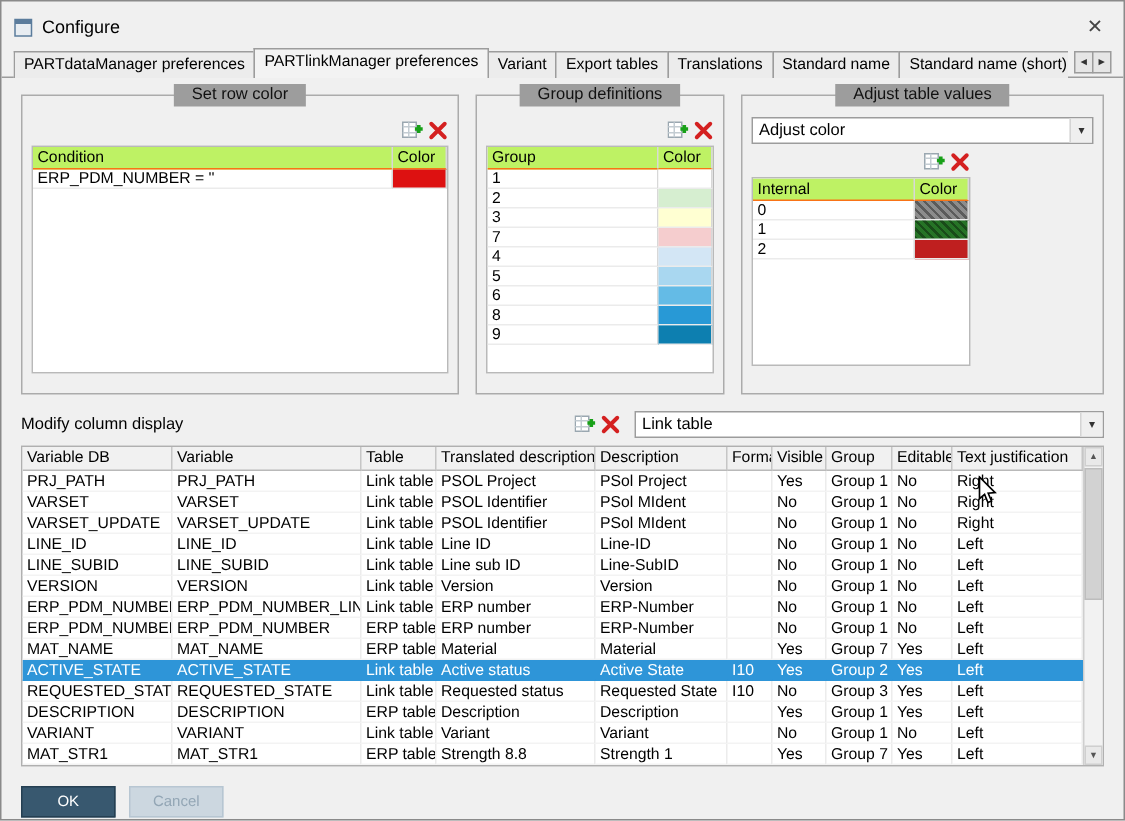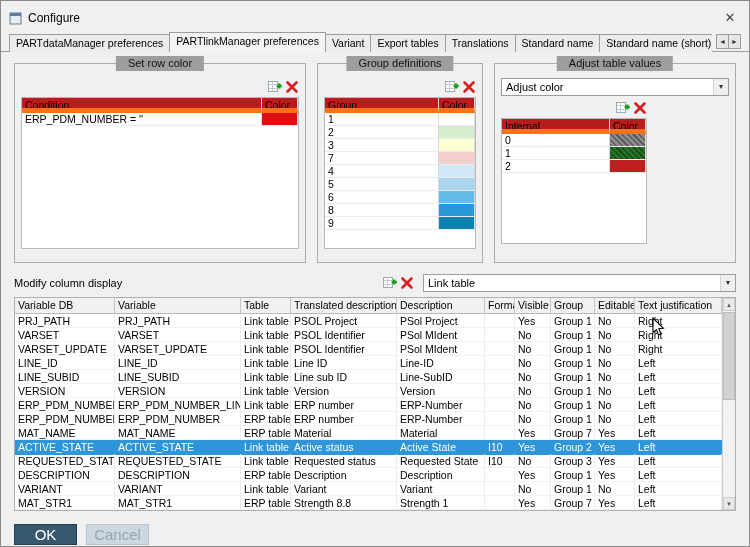--- a/index.html
+++ b/index.html
@@ -29,46 +29,46 @@
   .icon{width:14px;height:14px;display:inline-block;cursor:pointer;}
   .viewport{margin:2px 6px 6px 6px;background:#fff;border:1px solid #b9b9b9;overflow:hidden;}
   .box1 .viewport{height:152px;}
   .box2 .viewport{height:152px;}
   .adjust-inner{width:146px;margin-left:6px;}
   .adjust-inner .toolbar{padding:0;}
   .adjust-inner .viewport{margin:2px 0 0 0;height:126px;width:146px;}
   .box3 .dropdown{margin:0 6px 3px 6px;}
   .srow{display:flex;height:13px;line-height:12px;}
   .srow.shead{height:15px;}
-  .shead .scell{background:#b91c1c;border-bottom:5px solid #f97316;font-size:10.5px;line-height:14px;}
+  .shead .scell{background:#bef264;border-bottom:1px solid #f97316;font-size:10.5px;line-height:14px;}
   .scell{border-right:1px solid #d8d8d8;padding:0 3px;overflow:hidden;white-space:nowrap;font-size:10.5px;}
   .scell.grow{flex:1;}
   .srow:not(.shead) .scell{border-bottom:1px solid #ebebeb;}
   .scell.colorcell{padding:0;}
   .hatch{background-image:repeating-linear-gradient(45deg, rgba(0,0,0,.35) 0 1.5px, transparent 1.5px 4px);}
   .dropdown{display:flex;align-items:center;height:18px;background:#fff;border:1px solid #9c9c9c;cursor:pointer;}
   .dd-text{flex:1;padding:0 4px;overflow:hidden;white-space:nowrap;font-size:11px;}
   .dd-arrow{width:15px;text-align:center;font-size:8px;color:#333;border-left:1px solid #d4d4d4;background:#efefef;height:100%;line-height:16px;}
   .modbar{display:flex;align-items:center;margin:11px 0 5px 0;gap:3px;}
   .modlabel{width:366px;font-size:11px;}
   .modbar .dropdown{flex:1;margin-left:6px;}
   .bigtable{display:flex;border:1px solid #b0b0b0;background:#fff;height:214px;}
   .bt-main{flex:1;overflow:hidden;}
   .bt-head{display:flex;height:16px;background:#f1f1f1;}
   .hcell{flex:none;border-right:1px solid #c6c6c6;border-bottom:1px solid #b9b9b9;padding:1px 3px;font-size:10.5px;white-space:nowrap;overflow:hidden;}
   .brow{display:flex;height:14px;cursor:default;}
   .bcell{flex:none;padding:0 3px;font-size:10.5px;line-height:14px;border-right:1px solid #ececec;border-bottom:1px solid #f3f3f3;white-space:nowrap;overflow:hidden;}
-  .brow.selected{background:var(--sel,#2e95d8);color:#fff;align-items:center;}
+  .brow.selected{background:var(--sel,#2e95d8);color:#fff;}
   .brow.selected .bcell{border-right-color:var(--sel,#2e95d8);border-bottom-color:var(--sel,#2e95d8);}
   .vscroll{width:13px;border-left:1px solid #cfcfcf;background:#f2f2f2;position:relative;}
   .sb-btn{height:13px;font-size:6px;text-align:center;line-height:13px;color:#555;background:#e9e9e9;border:1px solid #cfcfcf;cursor:pointer;}
   .sb-btn.down{position:absolute;bottom:0;left:0;right:0;}
   .sb-thumb{position:absolute;top:14px;left:0;right:0;height:88px;background:#d2d2d2;border:1px solid #bdbdbd;cursor:pointer;}
   .footer{display:flex;gap:9px;margin-top:13px;}
-  .btn{width:63px;height:21px;border:1px solid;font-size:15px;font-family:inherit;cursor:pointer;}
+  .btn{width:63px;height:21px;border:1px solid;font-size:10px;font-family:inherit;cursor:pointer;}
   .btn.ok{background:var(--okbg,#38586f);border-color:#253f52;color:#fff;}
   .btn.cancel{background:#ccd7e0;border-color:#b7c6d2;color:#93a6b5;}
   .cursor{position:absolute;left:651px;top:316px;width:13px;height:20px;z-index:10;pointer-events:none;}
 </style>
 </head>
 <body>
 
 <div class="dialog">
 
   <div class="titlebar">

